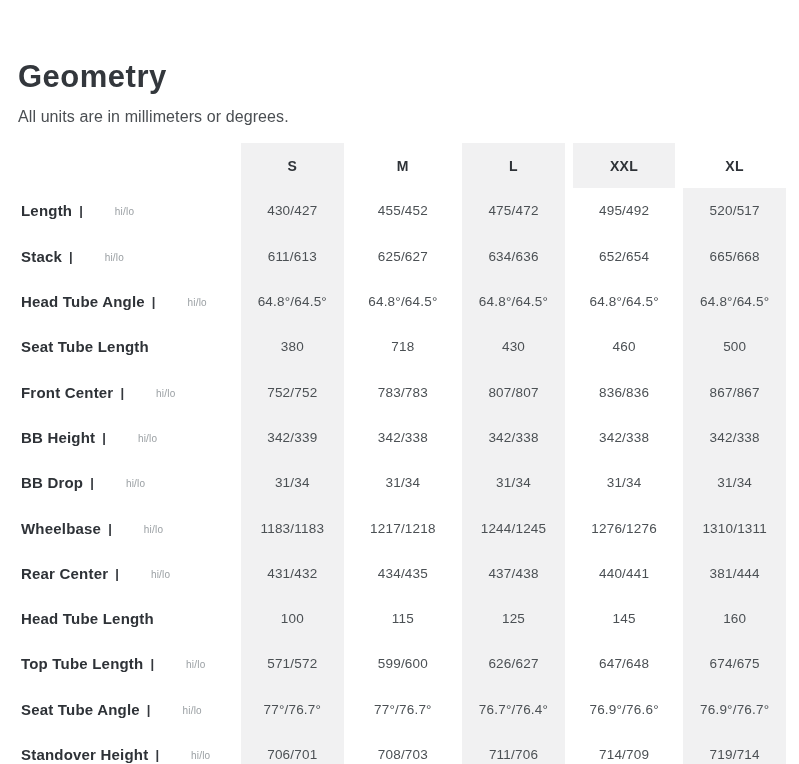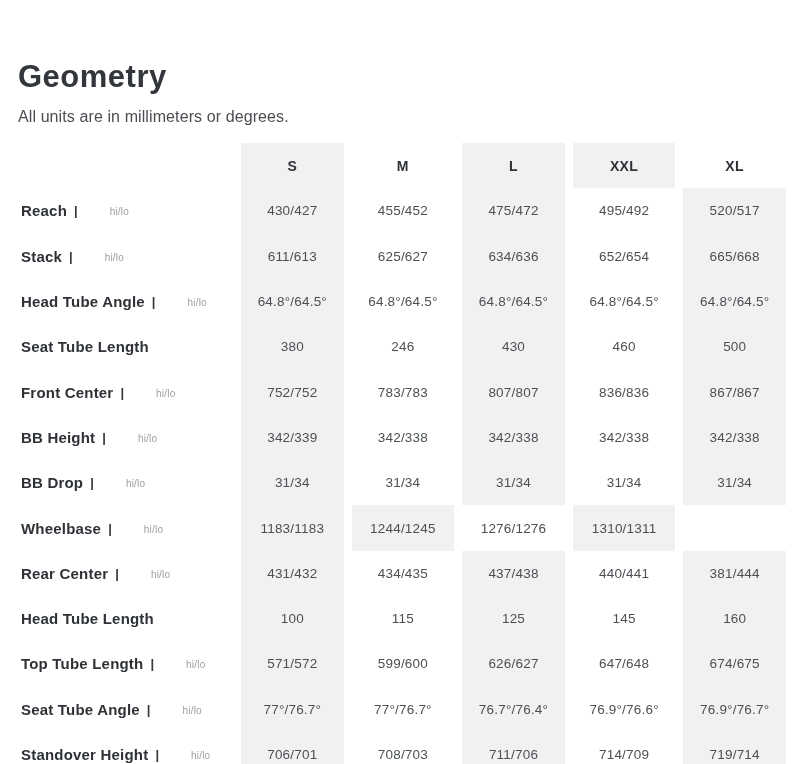--- a/index.html
+++ b/index.html
@@ -101,21 +101,21 @@
       <div class="grid-row">
         <div class="label-cell"></div>
         <div class="value-cell stripe header-cell">S</div>
         <div class="value-cell header-cell">M</div>
         <div class="value-cell stripe header-cell">L</div>
         <div class="value-cell stripe header-cell">XXL</div>
         <div class="value-cell header-cell">XL</div>
       </div>
       <div class="grid-row">
         <div class="label-cell">
-          <span class="row-label">Reach</span>
+          <span class="row-label">Length</span>
           <span class="sep">|</span>
           <span class="hilo">hi/lo</span>
         </div>
         <div class="value-cell stripe">430/427</div>
         <div class="value-cell">455/452</div>
         <div class="value-cell stripe">475/472</div>
         <div class="value-cell">495/492</div>
         <div class="value-cell stripe">520/517</div>
       </div>
       <div class="grid-row">
@@ -140,21 +140,21 @@
         <div class="value-cell">64.8°/64.5°</div>
         <div class="value-cell stripe">64.8°/64.5°</div>
         <div class="value-cell">64.8°/64.5°</div>
         <div class="value-cell stripe">64.8°/64.5°</div>
       </div>
       <div class="grid-row">
         <div class="label-cell">
           <span class="row-label">Seat Tube Length</span>
         </div>
         <div class="value-cell stripe">380</div>
-        <div class="value-cell">246</div>
+        <div class="value-cell">718</div>
         <div class="value-cell stripe">430</div>
         <div class="value-cell">460</div>
         <div class="value-cell stripe">500</div>
       </div>
       <div class="grid-row">
         <div class="label-cell">
           <span class="row-label">Front Center</span>
           <span class="sep">|</span>
           <span class="hilo">hi/lo</span>
         </div>
@@ -188,20 +188,21 @@
         <div class="value-cell">31/34</div>
         <div class="value-cell stripe">31/34</div>
       </div>
       <div class="grid-row">
         <div class="label-cell">
           <span class="row-label">Wheelbase</span>
           <span class="sep">|</span>
           <span class="hilo">hi/lo</span>
         </div>
         <div class="value-cell stripe">1183/1183</div>
+        <div class="value-cell">1217/1218</div>
         <div class="value-cell stripe">1244/1245</div>
         <div class="value-cell">1276/1276</div>
         <div class="value-cell stripe">1310/1311</div>
       </div>
       <div class="grid-row">
         <div class="label-cell">
           <span class="row-label">Rear Center</span>
           <span class="sep">|</span>
           <span class="hilo">hi/lo</span>
         </div>

